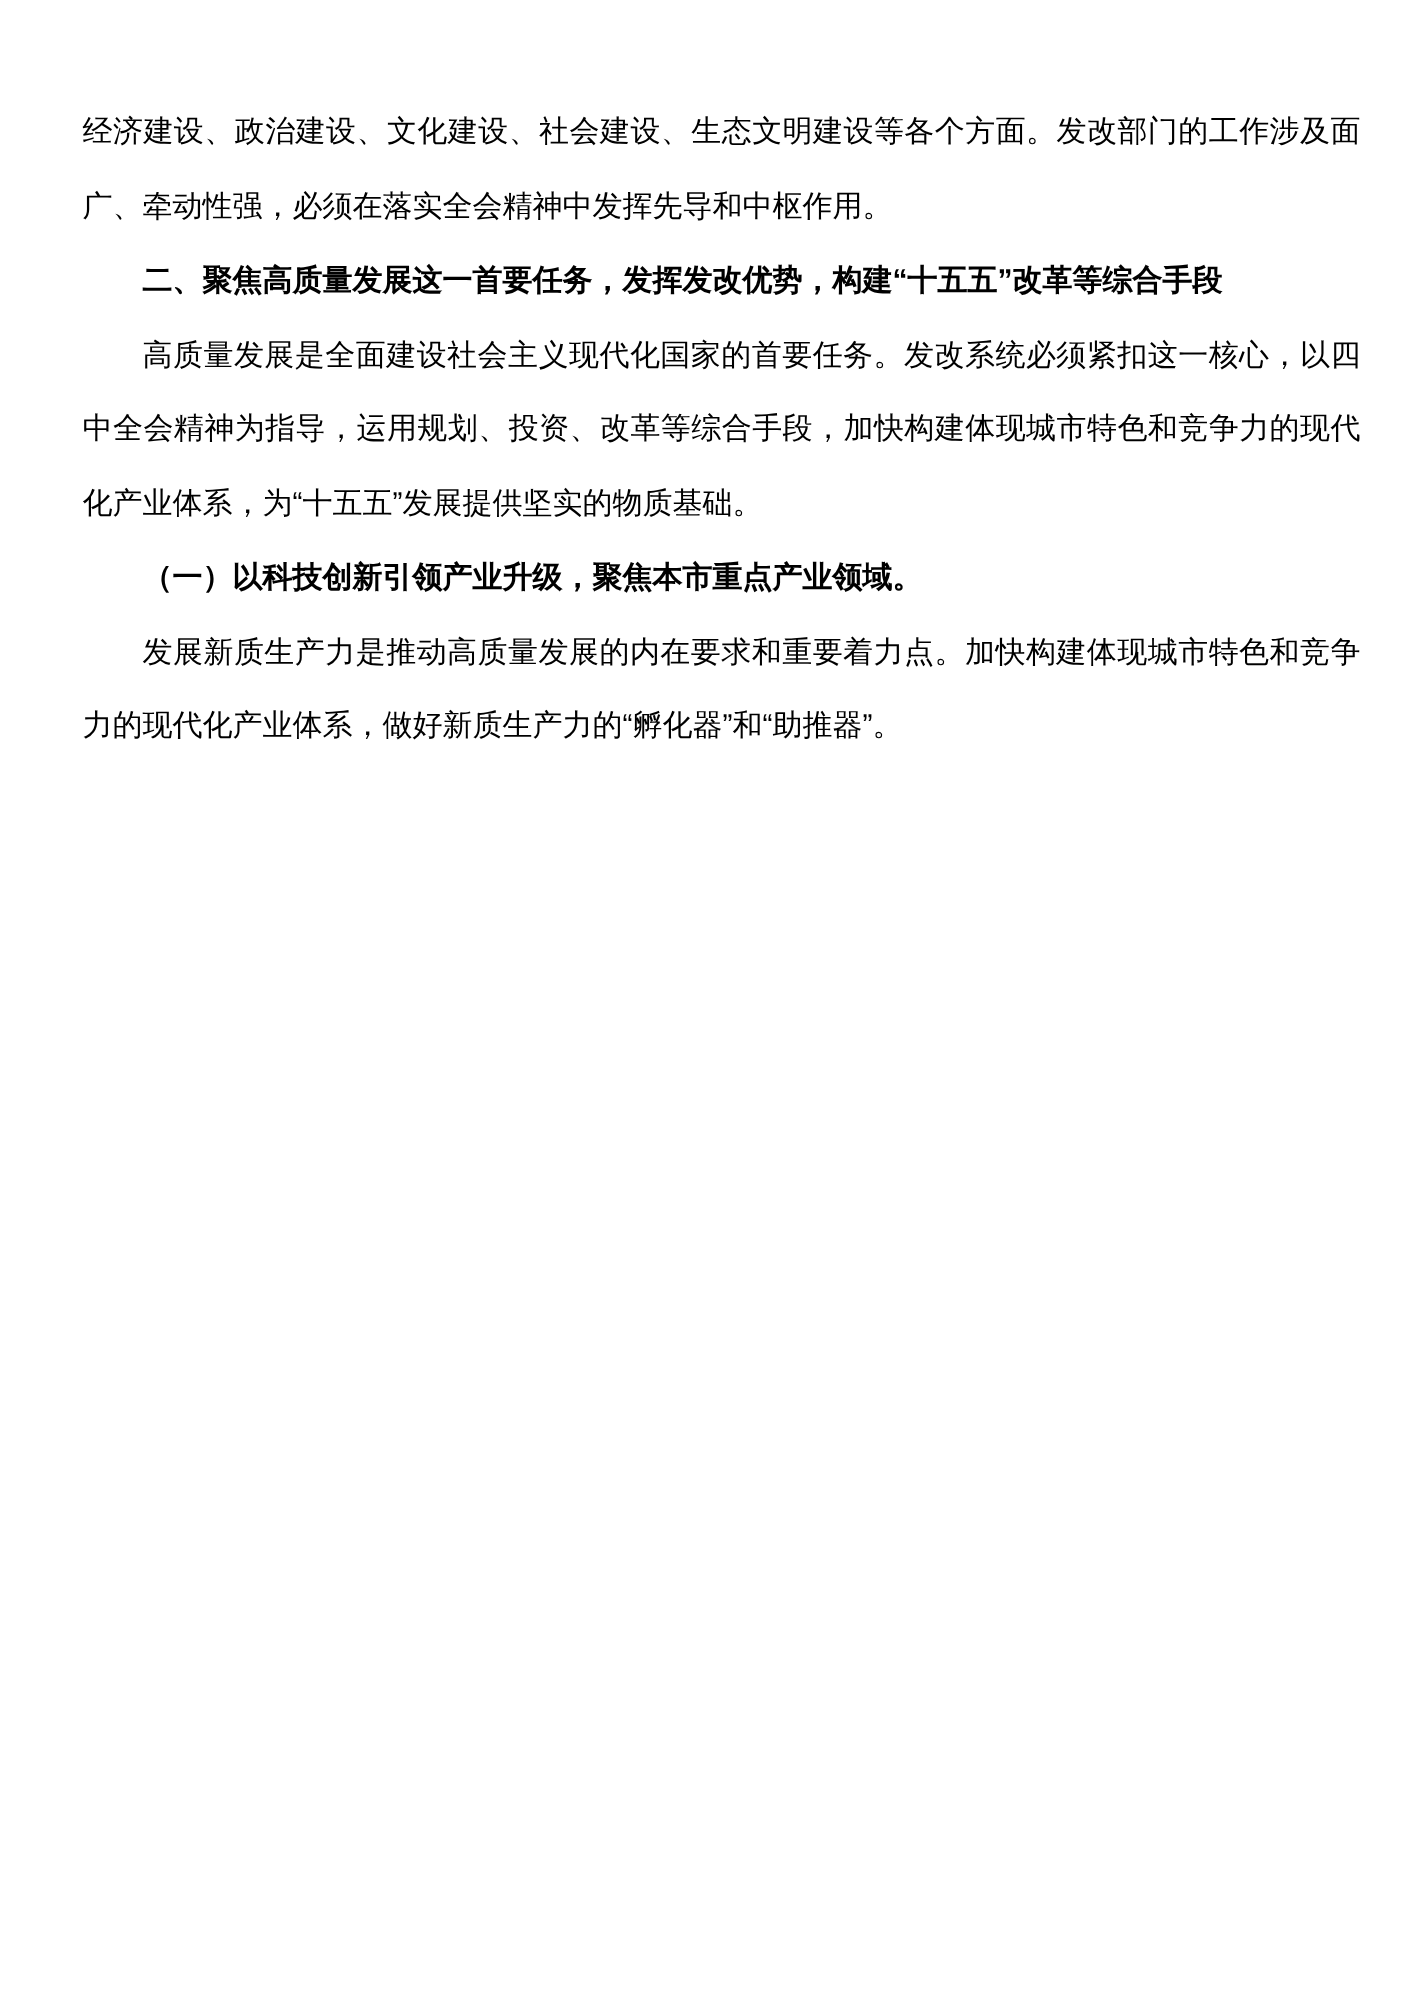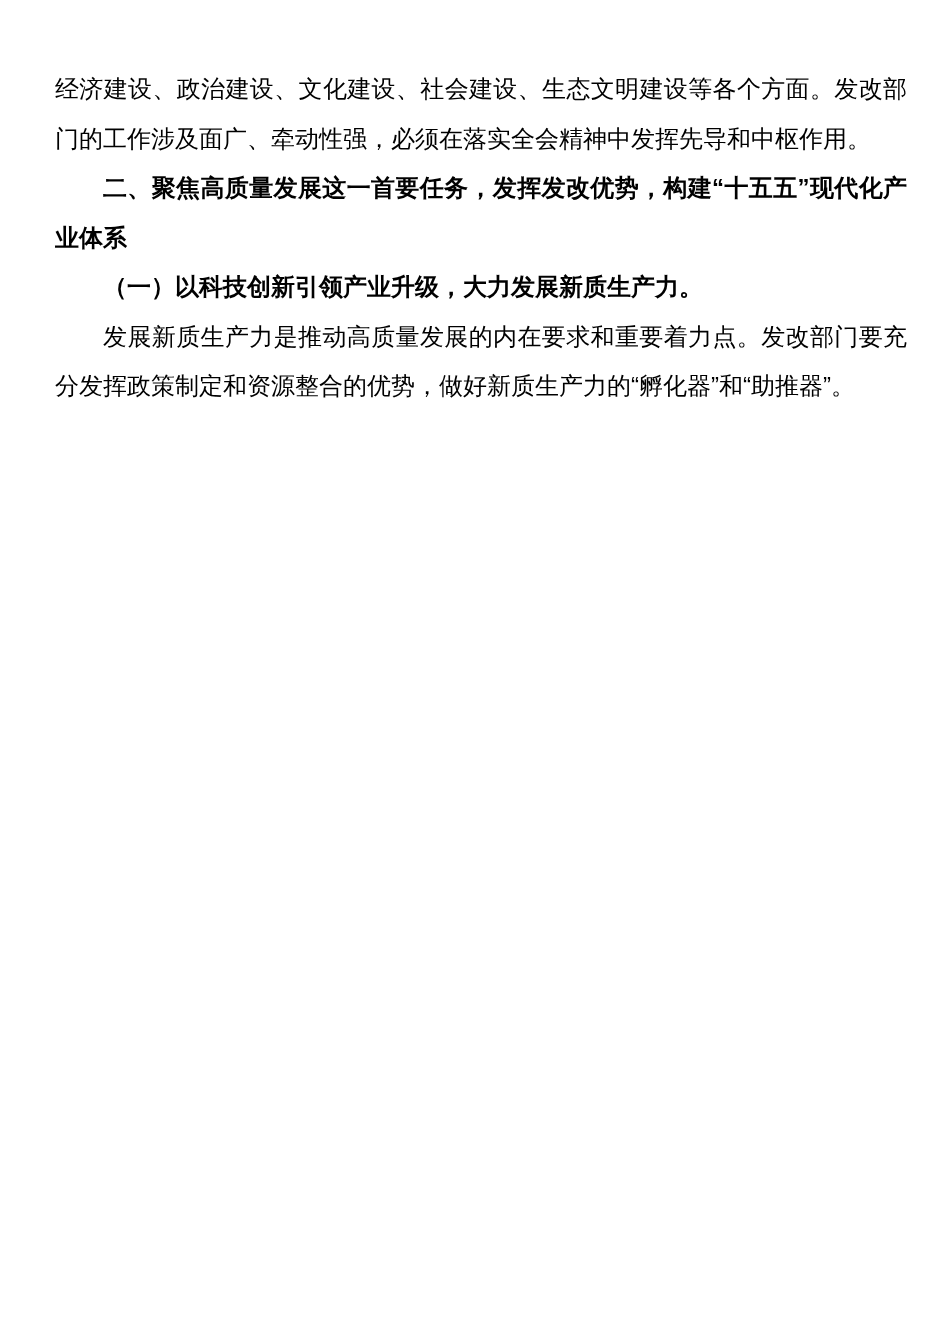--- a/index.html
+++ b/index.html
@@ -15,21 +15,21 @@
     overflow: hidden;
     font-family: "Liberation Sans", "DejaVu Sans", sans-serif;
   }
   .doc {
     padding: 64px 43px 0 55px;
     color: #000000;
   }
   .para {
     margin: 0;
     padding: 0;
-    font-size: 24px;
+    font-size: 20px;
     line-height: 49.5px;
     font-weight: normal;
     color: #000000;
     text-align: justify;
     text-justify: inter-character;
     word-break: break-all;
     overflow-wrap: break-word;
   }
   .indent {
     text-indent: 2em;
@@ -37,17 +37,18 @@
   .heading {
     font-weight: bold;
   }
 </style>
 </head>
 <body>
 
 <div class="page">
   <div class="doc">
     <p class="para">经济建设、政治建设、文化建设、社会建设、生态文明建设等各个方面。发改部门的工作涉及面广、牵动性强，必须在落实全会精神中发挥先导和中枢作用。</p>
-    <h2 class="para indent heading">二、聚焦高质量发展这一首要任务，发挥发改优势，构建“十五五”现代化产业体系</h2>
-    <h3 class="para indent heading">（一）以科技创新引领产业升级，大力发展新质生产力。</h3>
-    <p class="para indent">发展新质生产力是推动高质量发展的内在要求和重要着力点。发改部门要充分发挥政策制定和资源整合的优势，做好新质生产力的“孵化器”和“助推器”。</p>
+    <h2 class="para indent heading">二、聚焦高质量发展这一首要任务，发挥发改优势，构建“十五五”改革等综合手段</h2>
+    <p class="para indent">高质量发展是全面建设社会主义现代化国家的首要任务。发改系统必须紧扣这一核心，以四中全会精神为指导，运用规划、投资、改革等综合手段，加快构建体现城市特色和竞争力的现代化产业体系，为“十五五”发展提供坚实的物质基础。</p>
+    <h3 class="para indent heading">（一）以科技创新引领产业升级，聚焦本市重点产业领域。</h3>
+    <p class="para indent">发展新质生产力是推动高质量发展的内在要求和重要着力点。加快构建体现城市特色和竞争力的现代化产业体系，做好新质生产力的“孵化器”和“助推器”。</p>
   </div>
 </div>
 
 </body></html>

